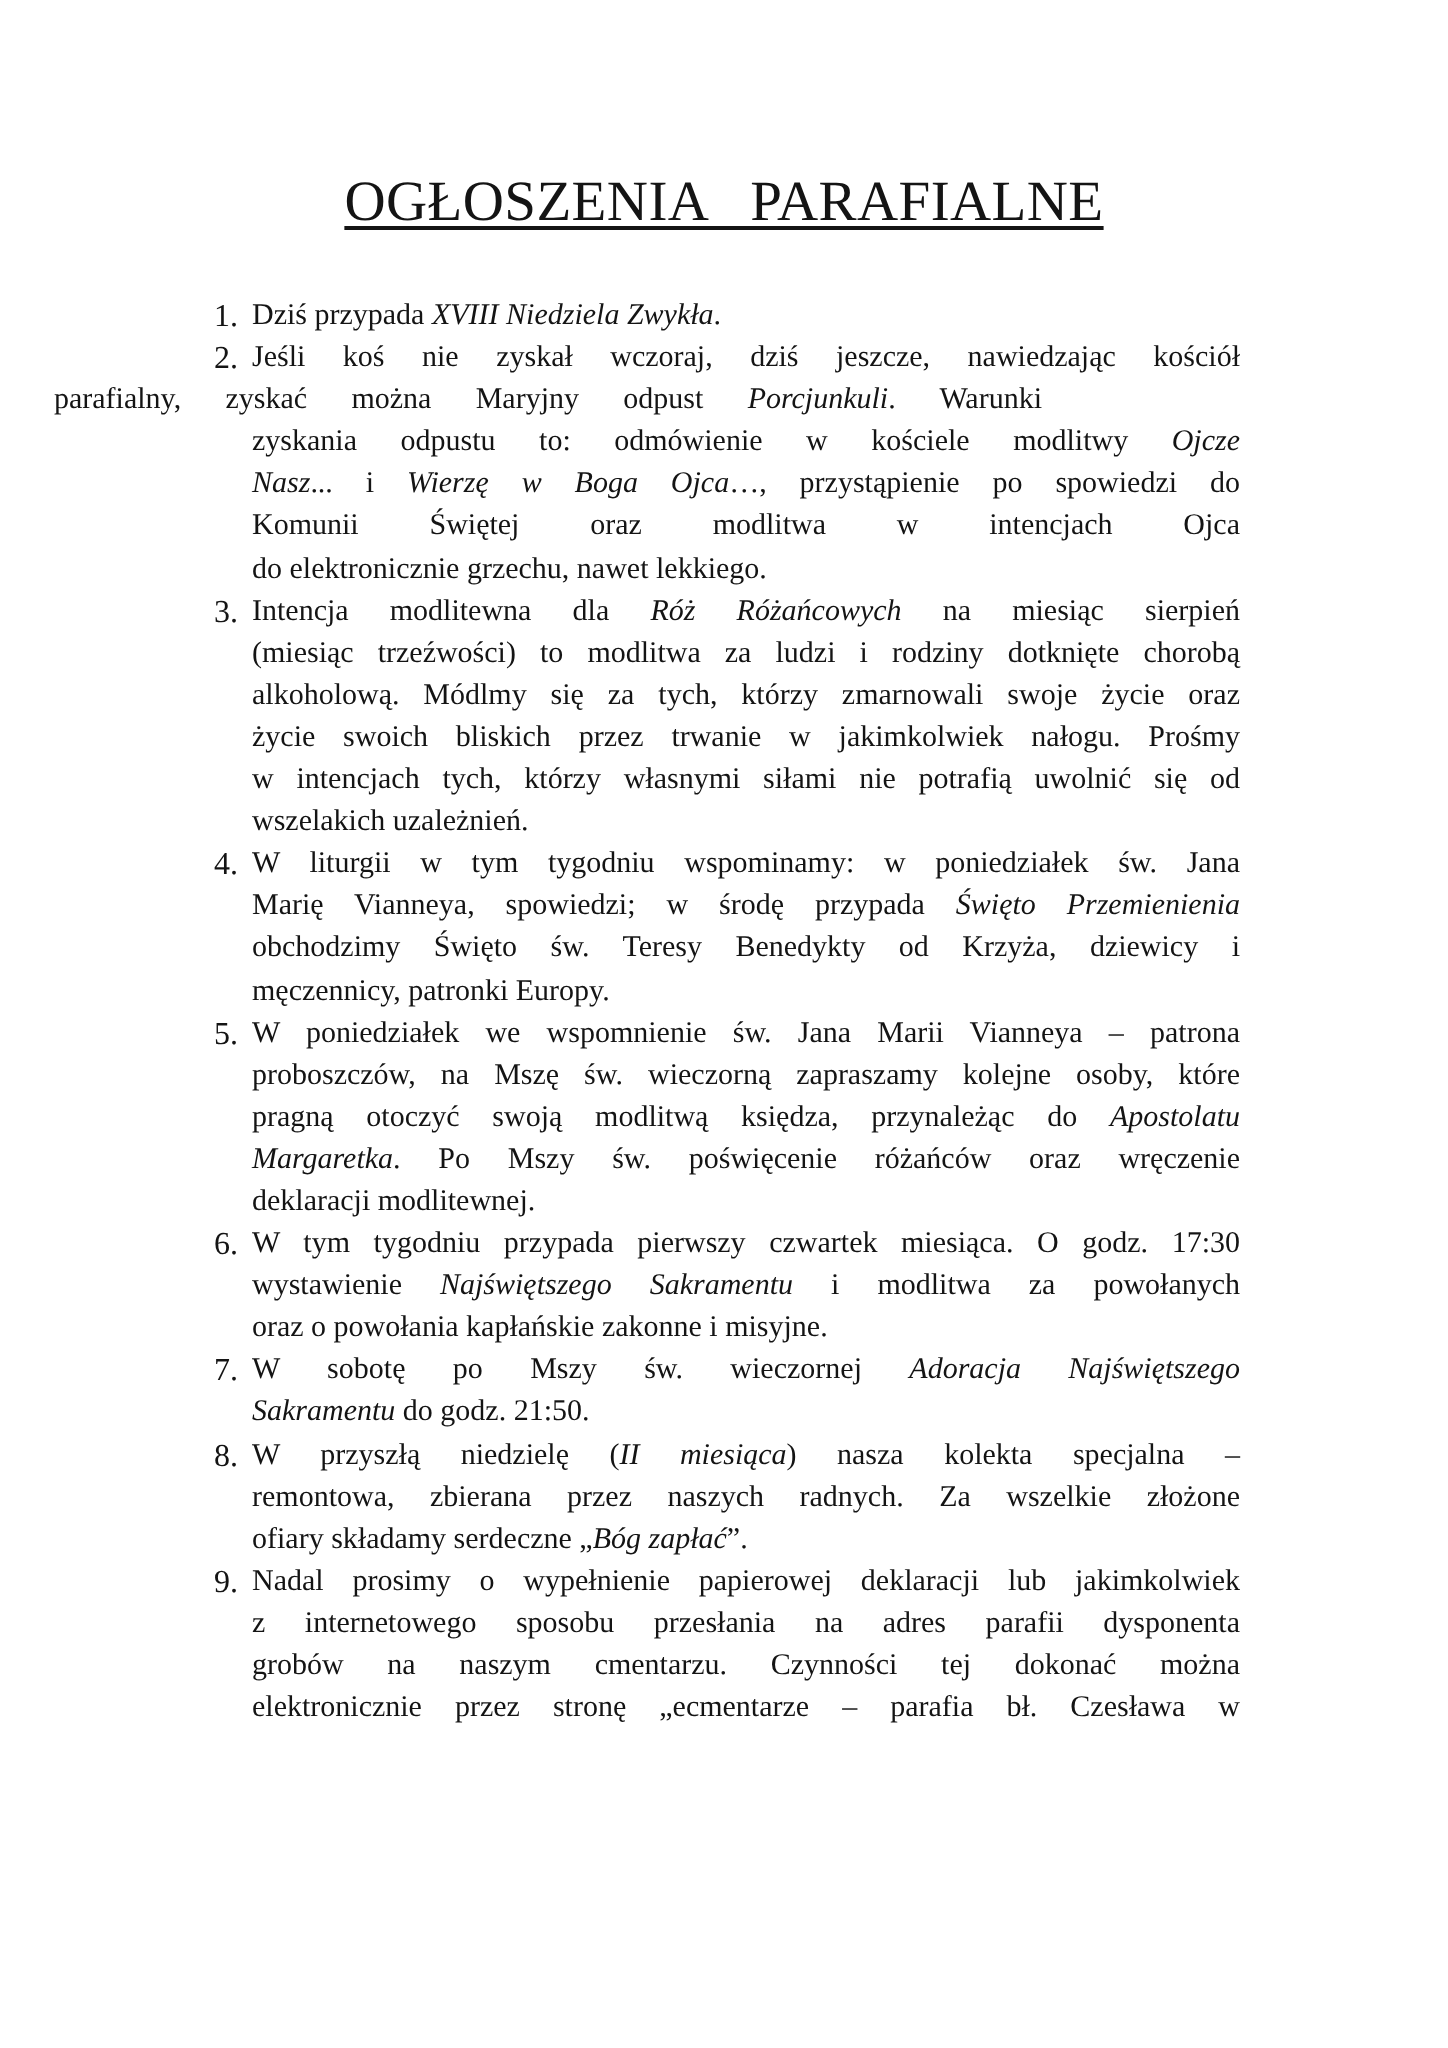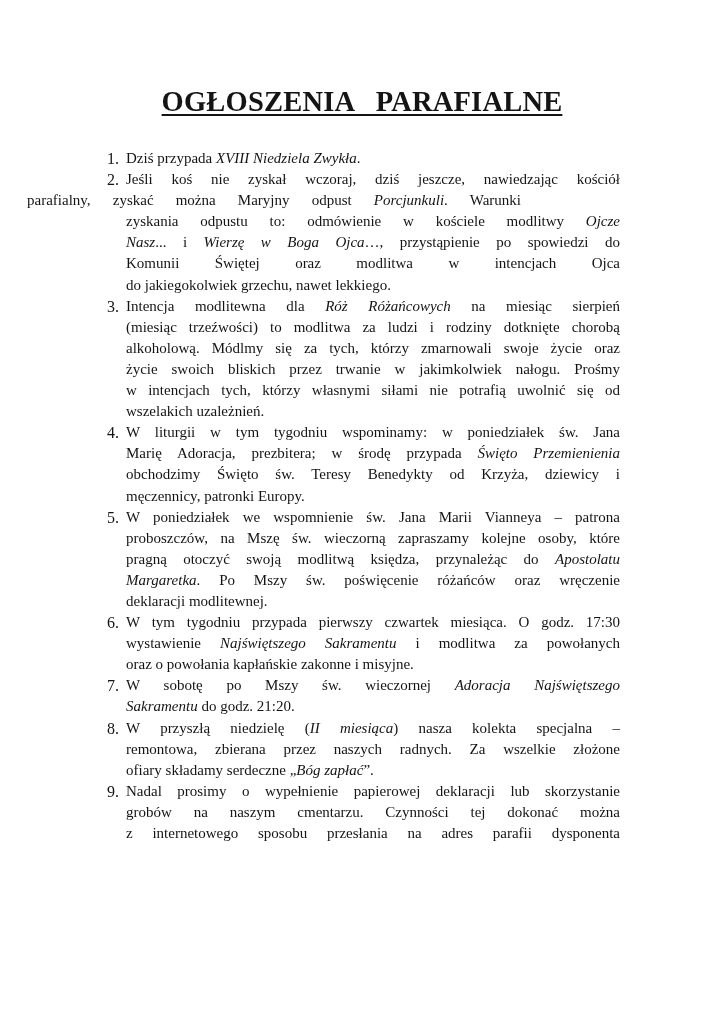--- a/index.html
+++ b/index.html
@@ -1,20 +1,20 @@
 <!DOCTYPE html>
 <html><head>
 <meta charset="utf-8">
 <style>
   html, body { margin: 0; padding: 0; background: #ffffff; }
   body { width: 724px; height: 1024px; position: relative; overflow: hidden;
          font-family: "Liberation Serif", "DejaVu Serif", serif; color: #141414; }
   .page { position: absolute; left: 0; top: 0; width: 724px; height: 1024px; background: #fff; }
   .title { position: absolute; left: 0; width: 724px; top: 86px; text-align: center;
-           font-weight: bold; font-size: 28.5px; letter-spacing: 0.2px; }
+           font-weight: normal; font-size: 28.5px; letter-spacing: 0.2px; }
   .title span { text-decoration: underline; text-decoration-thickness: 2px; text-underline-offset: 3px; white-space: pre; }
   .list { position: absolute; left: 0; top: 148px; width: 724px; margin: 0; padding: 0; list-style: none; }
   .item { position: relative; margin: 0; padding: 0; }
   .num { position: absolute; left: 107px; width: 20px; font-size: 16px; line-height: 21.1px; }
   .line { position: relative; margin-left: 126px; width: 494px; font-size: 15px; line-height: 21.1px;
           height: 21.1px; white-space: nowrap; text-align: justify; text-align-last: justify; }
   .line.last { text-align-last: left; }
   .line i { font-style: italic; }
 </style>
 </head>
@@ -29,63 +29,64 @@
         <span class="num">1.</span>
         <div class="line last"><span>Dziś przypada </span><i>XVIII Niedziela Zwykła</i><span>.</span></div>
       </li>
       <li class="item">
         <span class="num">2.</span>
         <div class="line"><span>Jeśli koś nie zyskał wczoraj, dziś jeszcze, nawiedzając kościół</span></div>
         <div class="line" style="letter-spacing: -0.000260417px; margin-left: 27px;"><span>parafialny, zyskać można Maryjny odpust </span><i>Porcjunkuli</i><span>. Warunki</span></div>
         <div class="line"><span>zyskania odpustu to: odmówienie w kościele modlitwy </span><i>Ojcze</i></div>
         <div class="line" style="letter-spacing: -0.000260417px;"><i>Nasz</i><span>... i </span><i>Wierzę w Boga Ojca</i><span>…, przystąpienie po spowiedzi do</span></div>
         <div class="line"><span>Komunii Świętej oraz modlitwa w intencjach Ojca</span></div>
-        <div class="line last"><span>do jakiegokolwiek grzechu, nawet lekkiego.</span></div>
+        <div class="line last"><span>do elektronicznie grzechu, nawet lekkiego.</span></div>
       </li>
       <li class="item">
         <span class="num">3.</span>
         <div class="line" style="letter-spacing: -0.000264831px;"><span>Intencja modlitewna dla </span><i>Róż Różańcowych</i><span> na miesiąc sierpień</span></div>
         <div class="line"><span>(miesiąc trzeźwości) to modlitwa za ludzi i rodziny dotknięte chorobą</span></div>
         <div class="line"><span>alkoholową. Módlmy się za tych, którzy zmarnowali swoje życie oraz</span></div>
         <div class="line"><span>życie swoich bliskich przez trwanie w jakimkolwiek nałogu. Prośmy</span></div>
         <div class="line"><span>w intencjach tych, którzy własnymi siłami nie potrafią uwolnić się od</span></div>
         <div class="line last"><span>wszelakich uzależnień.</span></div>
       </li>
       <li class="item">
         <span class="num">4.</span>
         <div class="line"><span>W liturgii w tym tygodniu wspominamy: w poniedziałek św. Jana</span></div>
-        <div class="line"><span>Marię Adoracja, prezbitera; w środę przypada </span><i>Święto Przemienienia</i></div>
+        <div class="line"><span>Marię Vianneya, spowiedzi; w środę przypada </span><i>Święto Przemienienia</i></div>
         <div class="line"><span>obchodzimy Święto św. Teresy Benedykty od Krzyża, dziewicy i</span></div>
         <div class="line last"><span>męczennicy, patronki Europy.</span></div>
       </li>
       <li class="item">
         <span class="num">5.</span>
         <div class="line"><span>W poniedziałek we wspomnienie św. Jana Marii Vianneya – patrona</span></div>
         <div class="line"><span>proboszczów, na Mszę św. wieczorną zapraszamy kolejne osoby, które</span></div>
         <div class="line"><span>pragną otoczyć swoją modlitwą księdza, przynależąc do </span><i>Apostolatu</i></div>
         <div class="line"><i>Margaretka</i><span>. Po Mszy św. poświęcenie różańców oraz wręczenie</span></div>
         <div class="line last"><span>deklaracji modlitewnej.</span></div>
       </li>
       <li class="item">
         <span class="num">6.</span>
         <div class="line"><span>W tym tygodniu przypada pierwszy czwartek miesiąca. O godz. 17:30</span></div>
         <div class="line"><span>wystawienie </span><i>Najświętszego Sakramentu</i><span> i modlitwa za powołanych</span></div>
         <div class="line last"><span>oraz o powołania kapłańskie zakonne i misyjne.</span></div>
       </li>
       <li class="item">
         <span class="num">7.</span>
         <div class="line"><span>W sobotę po Mszy św. wieczornej </span><i>Adoracja Najświętszego</i></div>
-        <div class="line last"><i>Sakramentu</i><span>     do godz. 21:20.</span></div>
+        <div class="line last"><i>Sakramentu</i><span>     do godz. 21:50.</span></div>
       </li>
       <li class="item">
         <span class="num">8.</span>
         <div class="line" style="word-spacing: 0.00195312px;"><span>W przyszłą niedzielę (</span><i>II miesiąca</i><span>) nasza kolekta specjalna –</span></div>
         <div class="line"><span>remontowa, zbierana przez naszych radnych. Za wszelkie złożone</span></div>
         <div class="line last"><span>ofiary składamy serdeczne „</span><i>Bóg zapłać</i><span>”.</span></div>
       </li>
       <li class="item">
         <span class="num">9.</span>
-        <div class="line"><span>Nadal prosimy o wypełnienie papierowej deklaracji lub skorzystanie</span></div>
+        <div class="line"><span>Nadal prosimy o wypełnienie papierowej deklaracji lub jakimkolwiek</span></div>
+        <div class="line"><span>z internetowego sposobu przesłania na adres parafii dysponenta</span></div>
         <div class="line"><span>grobów     na naszym cmentarzu. Czynności tej dokonać można</span></div>
-        <div class="line"><span>z internetowego sposobu przesłania na adres parafii dysponenta</span></div>
+        <div class="line"><span>elektronicznie przez stronę „ecmentarze – parafia bł. Czesława w</span></div>
       </li>
     </ol>
 </div>
 
 </body></html>

